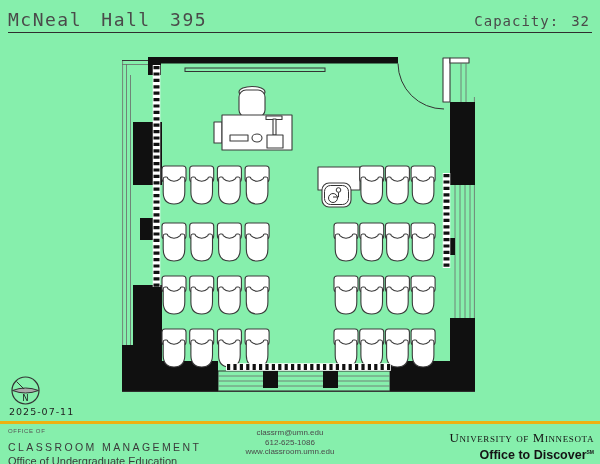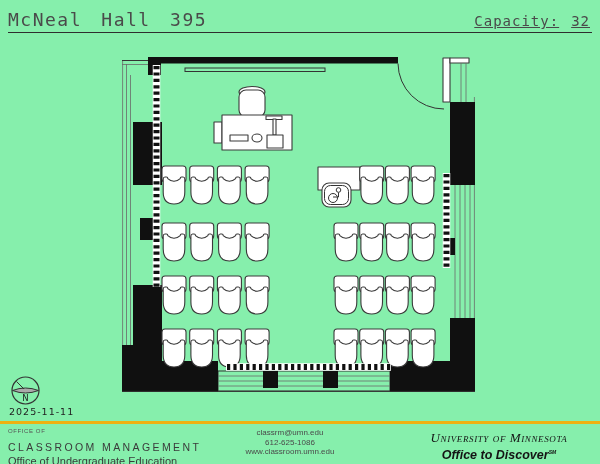--- a/index.html
+++ b/index.html
@@ -3,21 +3,21 @@
 <meta charset="utf-8">
 <style>
   html,body { margin:0; padding:0; background:#fff; }
   .page { position:relative; width:600px; height:464px; background:#86efac; overflow:hidden;
           font-family:"Liberation Sans", sans-serif; }
 
   
   .title { position:absolute; left:8px; top:9px; font-family:"DejaVu Sans Mono", monospace;
            font-size:18px; color:#4a4a4a; letter-spacing:1.5px; word-spacing:7px; white-space:nowrap; }
   .capacity { position:absolute; right:10px; top:13px; font-family:"DejaVu Sans Mono", monospace;
-           font-size:14px; color:#4a4a4a; letter-spacing:1px; white-space:nowrap;text-decoration:underline; }
+           font-size:14px; color:#4a4a4a; letter-spacing:1px; white-space:nowrap; }
   .capacity .val { margin-left:12px; }
   .hrule { position:absolute; left:8px; right:8px; top:32px; border-top:1.6px solid #2e2e2e; }
 
   
   #plan { position:absolute; left:122px; top:57px; }
   #plan .w { fill:none; stroke:#333; stroke-width:1; }
   #plan .f { fill:#fff; stroke:#3a3a3a; stroke-width:1.1; stroke-linejoin:round; }
   #plan .b { fill:#101010; stroke:none; }
   #plan .t { fill:none; stroke:#6a6a6a; stroke-width:0.8; }
   #plan .d { fill:none; stroke:#101010; stroke-width:6; stroke-dasharray:3.2 3.2; }
@@ -29,21 +29,21 @@
           font-size:9.5px; letter-spacing:1px; color:#222; }
 
   
   .gold-rule { position:absolute; left:0; right:0; top:421px; height:3px; background:#EEB211; }
   .foot-left { position:absolute; left:8px; top:428px; color:#3a3a3a; }
   .eyebrow { font-size:6px; letter-spacing:0.6px; color:#555; }
   .office-name { font-size:10.5px; letter-spacing:2.4px; margin-top:7px; white-space:nowrap; }
   .office-sub { font-size:11px; margin-top:2px; white-space:nowrap; }
   .foot-center { position:absolute; left:215px; width:150px; top:428px; text-align:center;
                  font-size:8px; line-height:1.2; color:#4a4a4a; }
-  .foot-right { position:absolute; right:6px; width:190px; top:430px; text-align:center; color:#141414;font-style:italic; }
+  .foot-right { position:absolute; right:6px; width:190px; top:430px; text-align:right; color:#141414; }
   .umn-wordmark { font-family:"Liberation Serif", serif; font-variant:small-caps; font-size:13px;
                   letter-spacing:0.6px; white-space:nowrap; }
   .umn-tagline { font-weight:bold; font-size:12.5px; margin-top:2px; white-space:nowrap; }
   .umn-tagline sup { font-size:5px; }
 </style>
 </head>
 <body>
 
 <div class="page">
 
@@ -183,21 +183,21 @@
     </g>
     <line class="w" x1="0" y1="334.4" x2="353" y2="334.4"></line>
   </svg>
 
   <svg id="compass" width="31" height="31" viewBox="0 0 31 31">
     <circle cx="15.5" cy="14.5" r="13.5" fill="none" stroke="#333" stroke-width="1.2"></circle>
     <path d="M2.5,14.5 Q15.5,9.5 28.5,14.5 Q15.5,19.5 2.5,14.5 Z" fill="#aaa" stroke="#333" stroke-width="1"></path>
     <line x1="6.5" y1="5.5" x2="14" y2="13" stroke="#333" stroke-width="1"></line>
     <text x="15.5" y="25" text-anchor="middle" font-family="DejaVu Sans, sans-serif" font-size="8.5" fill="#222">N</text>
   </svg>
-  <div class="date">2025-11-11</div>
+  <div class="date">2025-07-11</div>
 
   <div class="gold-rule" style="background: rgb(238, 178, 17);"></div>
 
   <div class="foot-left">
     <div class="eyebrow">OFFICE OF</div>
     <div class="office-name">CLASSROOM MANAGEMENT</div>
     <div class="office-sub">Office of Undergraduate Education</div>
   </div>
 
   <div class="foot-center">

